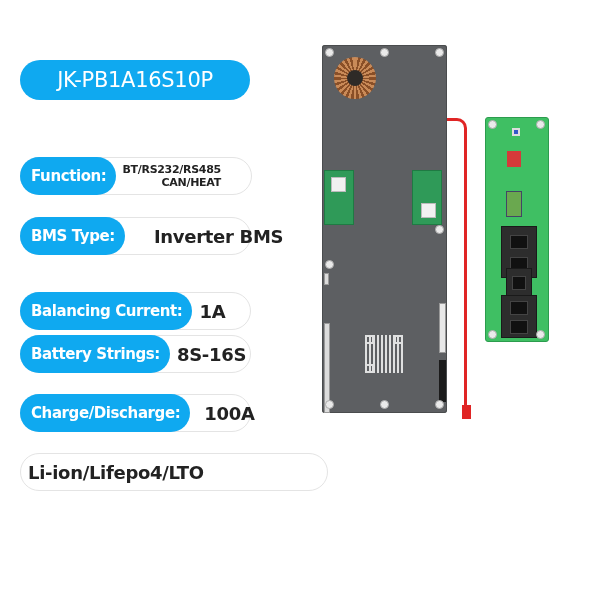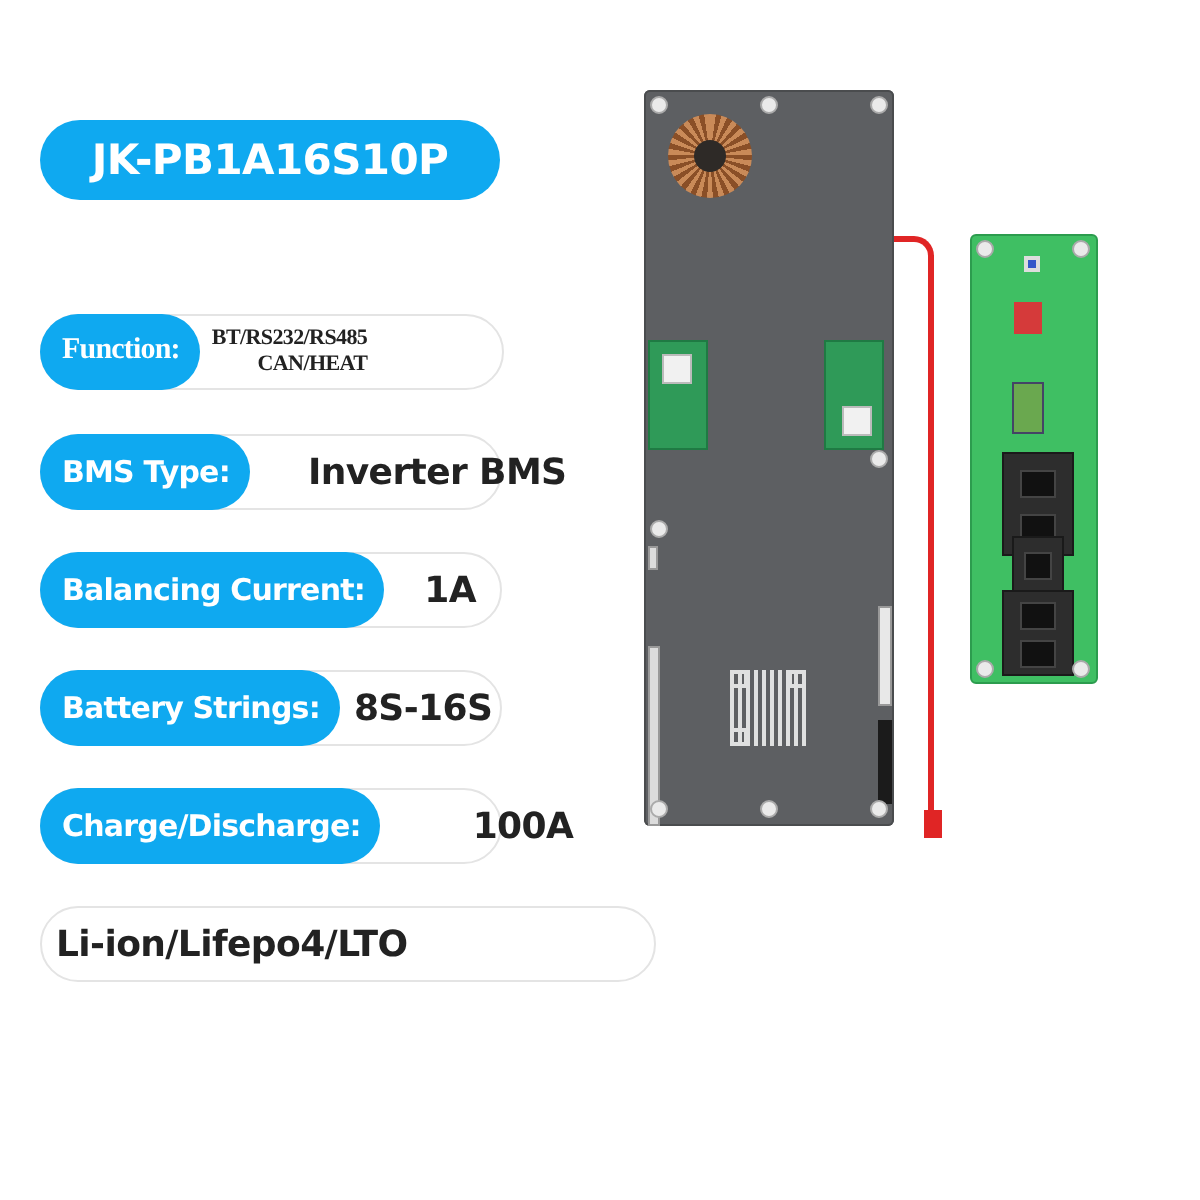--- a/index.html
+++ b/index.html
@@ -2,21 +2,21 @@
 <html><head>
 <meta charset="utf-8">
 <style>
   * { box-sizing: border-box; margin: 0; padding: 0; }
   html, body { width: 600px; height: 600px; background: #ffffff; overflow: hidden; }
   body { position: relative; font-family: "DejaVu Sans", "Liberation Sans", sans-serif; }
 
   .title-pill {
     position: absolute; left: 20px; top: 60px; width: 230px; height: 40px;
     background: #0fa9f0; border-radius: 20px;
-    color: #fff; font-weight: bold; font-size: 21px;
+    color: #fff; font-weight: normal; font-size: 21px;
     display: flex; align-items: center; justify-content: center;
     letter-spacing: -0.3px;
   }
 
   .spec-row {
     position: absolute; left: 20px; height: 38px;
     border: 1px solid #e4e4e4; border-radius: 19px; background: #fff;
     display: flex; align-items: center;
   }
   .spec-label {
@@ -73,44 +73,44 @@
   .rj45 { position: absolute; left: 15px; width: 36px; background: #2d2d2d; border: 1px solid #1a1a1a; }
   .rj45-port { position: absolute; left: 8px; width: 18px; height: 14px; background: #111; border: 1px solid #444; }
   .dip { position: absolute; left: 21px; top: 33px; width: 14px; height: 16px; background: #d53a3a; }
   .blue-sw { position: absolute; left: 26px; top: 10px; width: 8px; height: 8px; background: #3457c9; border: 2px solid #ddd; }
 </style>
 </head>
 <body>
 
 <div class="title-pill">JK-PB1A16S10P</div>
 
-<div class="spec-row" style="top:157px;width:232px;font-family:Liberation Serif, serif;">
+<div class="spec-row" style="top:157px;width:232px;">
   <div class="spec-label">Function:</div>
   <div class="spec-value two-line">
     <div>BT/RS232/RS485</div>
     <div>CAN/HEAT</div>
   </div>
 </div>
 
 <div class="spec-row" style="top:217px;width:231px;gap:22px;">
   <div class="spec-label">BMS Type:</div>
   <div class="spec-value">Inverter BMS</div>
 </div>
 
-<div class="spec-row" style="top:276px;width:231px;justify-content:space-between;">
+<div class="spec-row" style="top:292px;width:231px;">
   <div class="spec-label">Balancing Current:</div>
   <div class="spec-value">1A</div>
 </div>
 
 <div class="spec-row" style="top:335px;width:231px;">
   <div class="spec-label">Battery Strings:</div>
   <div class="spec-value">8S-16S</div>
 </div>
 
-<div class="spec-row" style="top:394px;width:231px;gap:32px;">
+<div class="spec-row" style="top:394px;width:231px;">
   <div class="spec-label">Charge/Discharge:</div>
   <div class="spec-value" style="padding-left:14px;">100A</div>
 </div>
 
 <div class="spec-row" style="top:453px;width:308px;">
   <div class="spec-value">Li-ion/Lifepo4/LTO</div>
 </div>
 
 <div class="main-board">
   <div class="hole" style="left:3px;top:3px;"></div>

